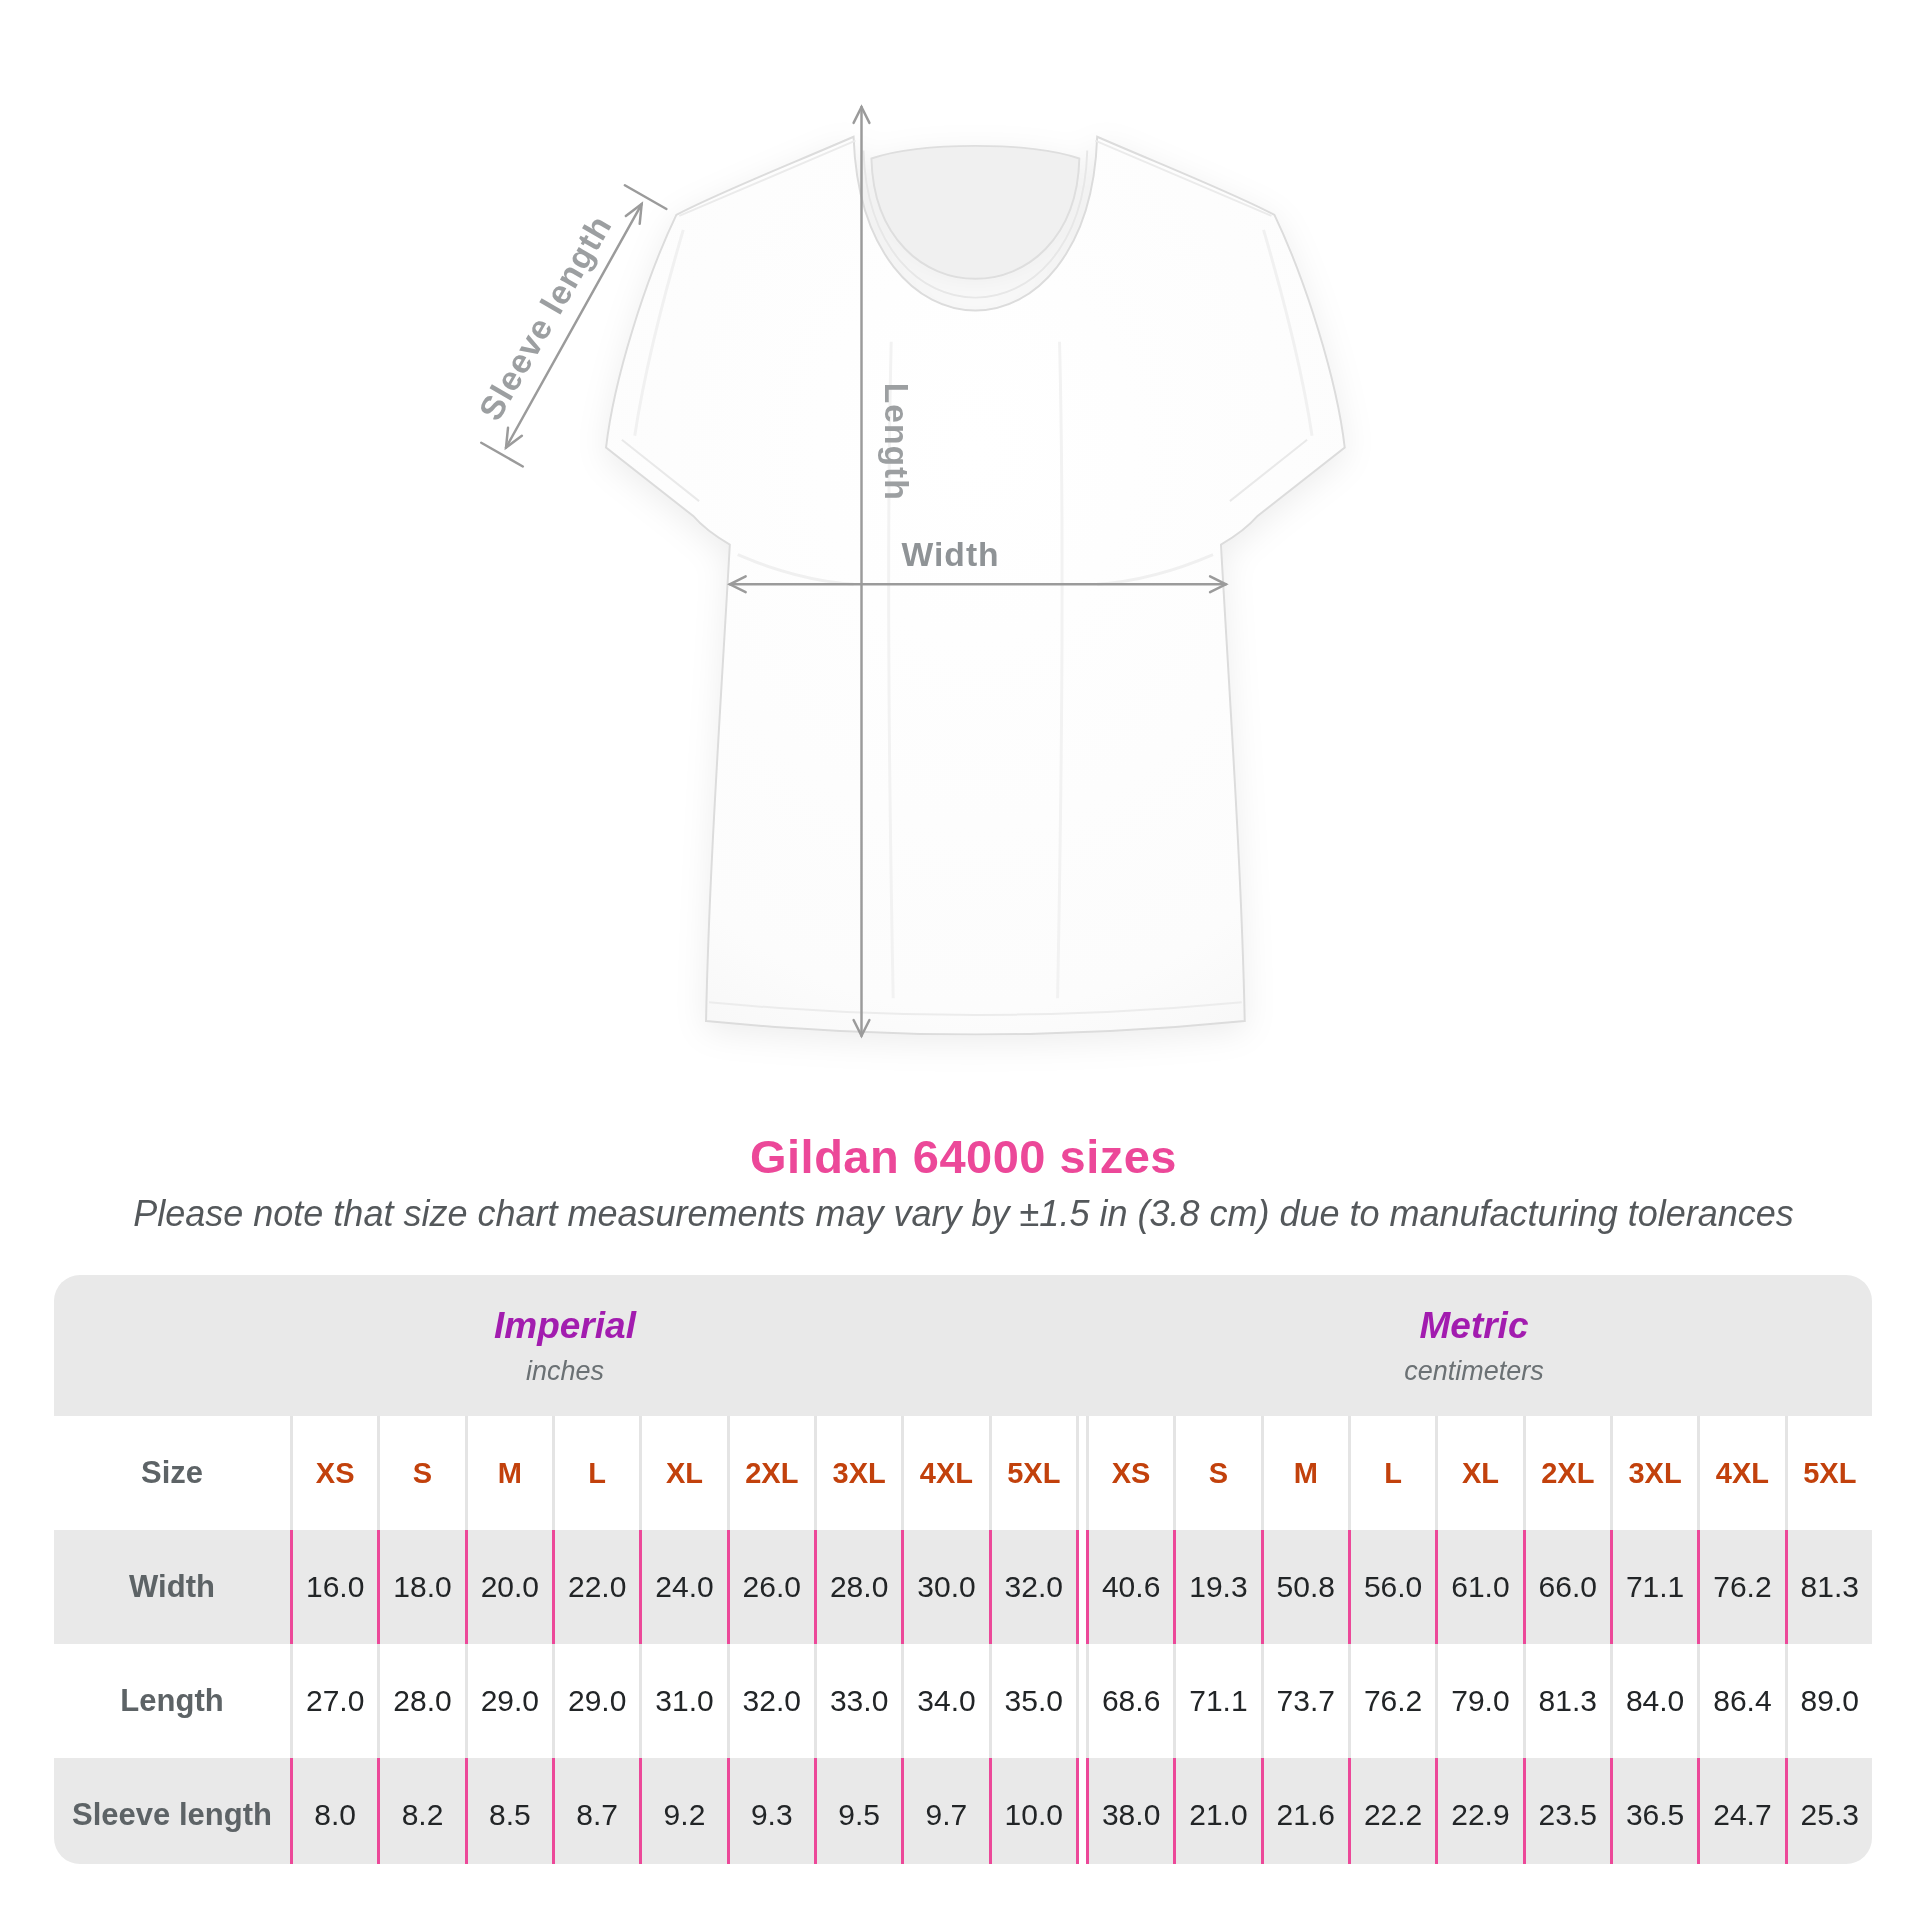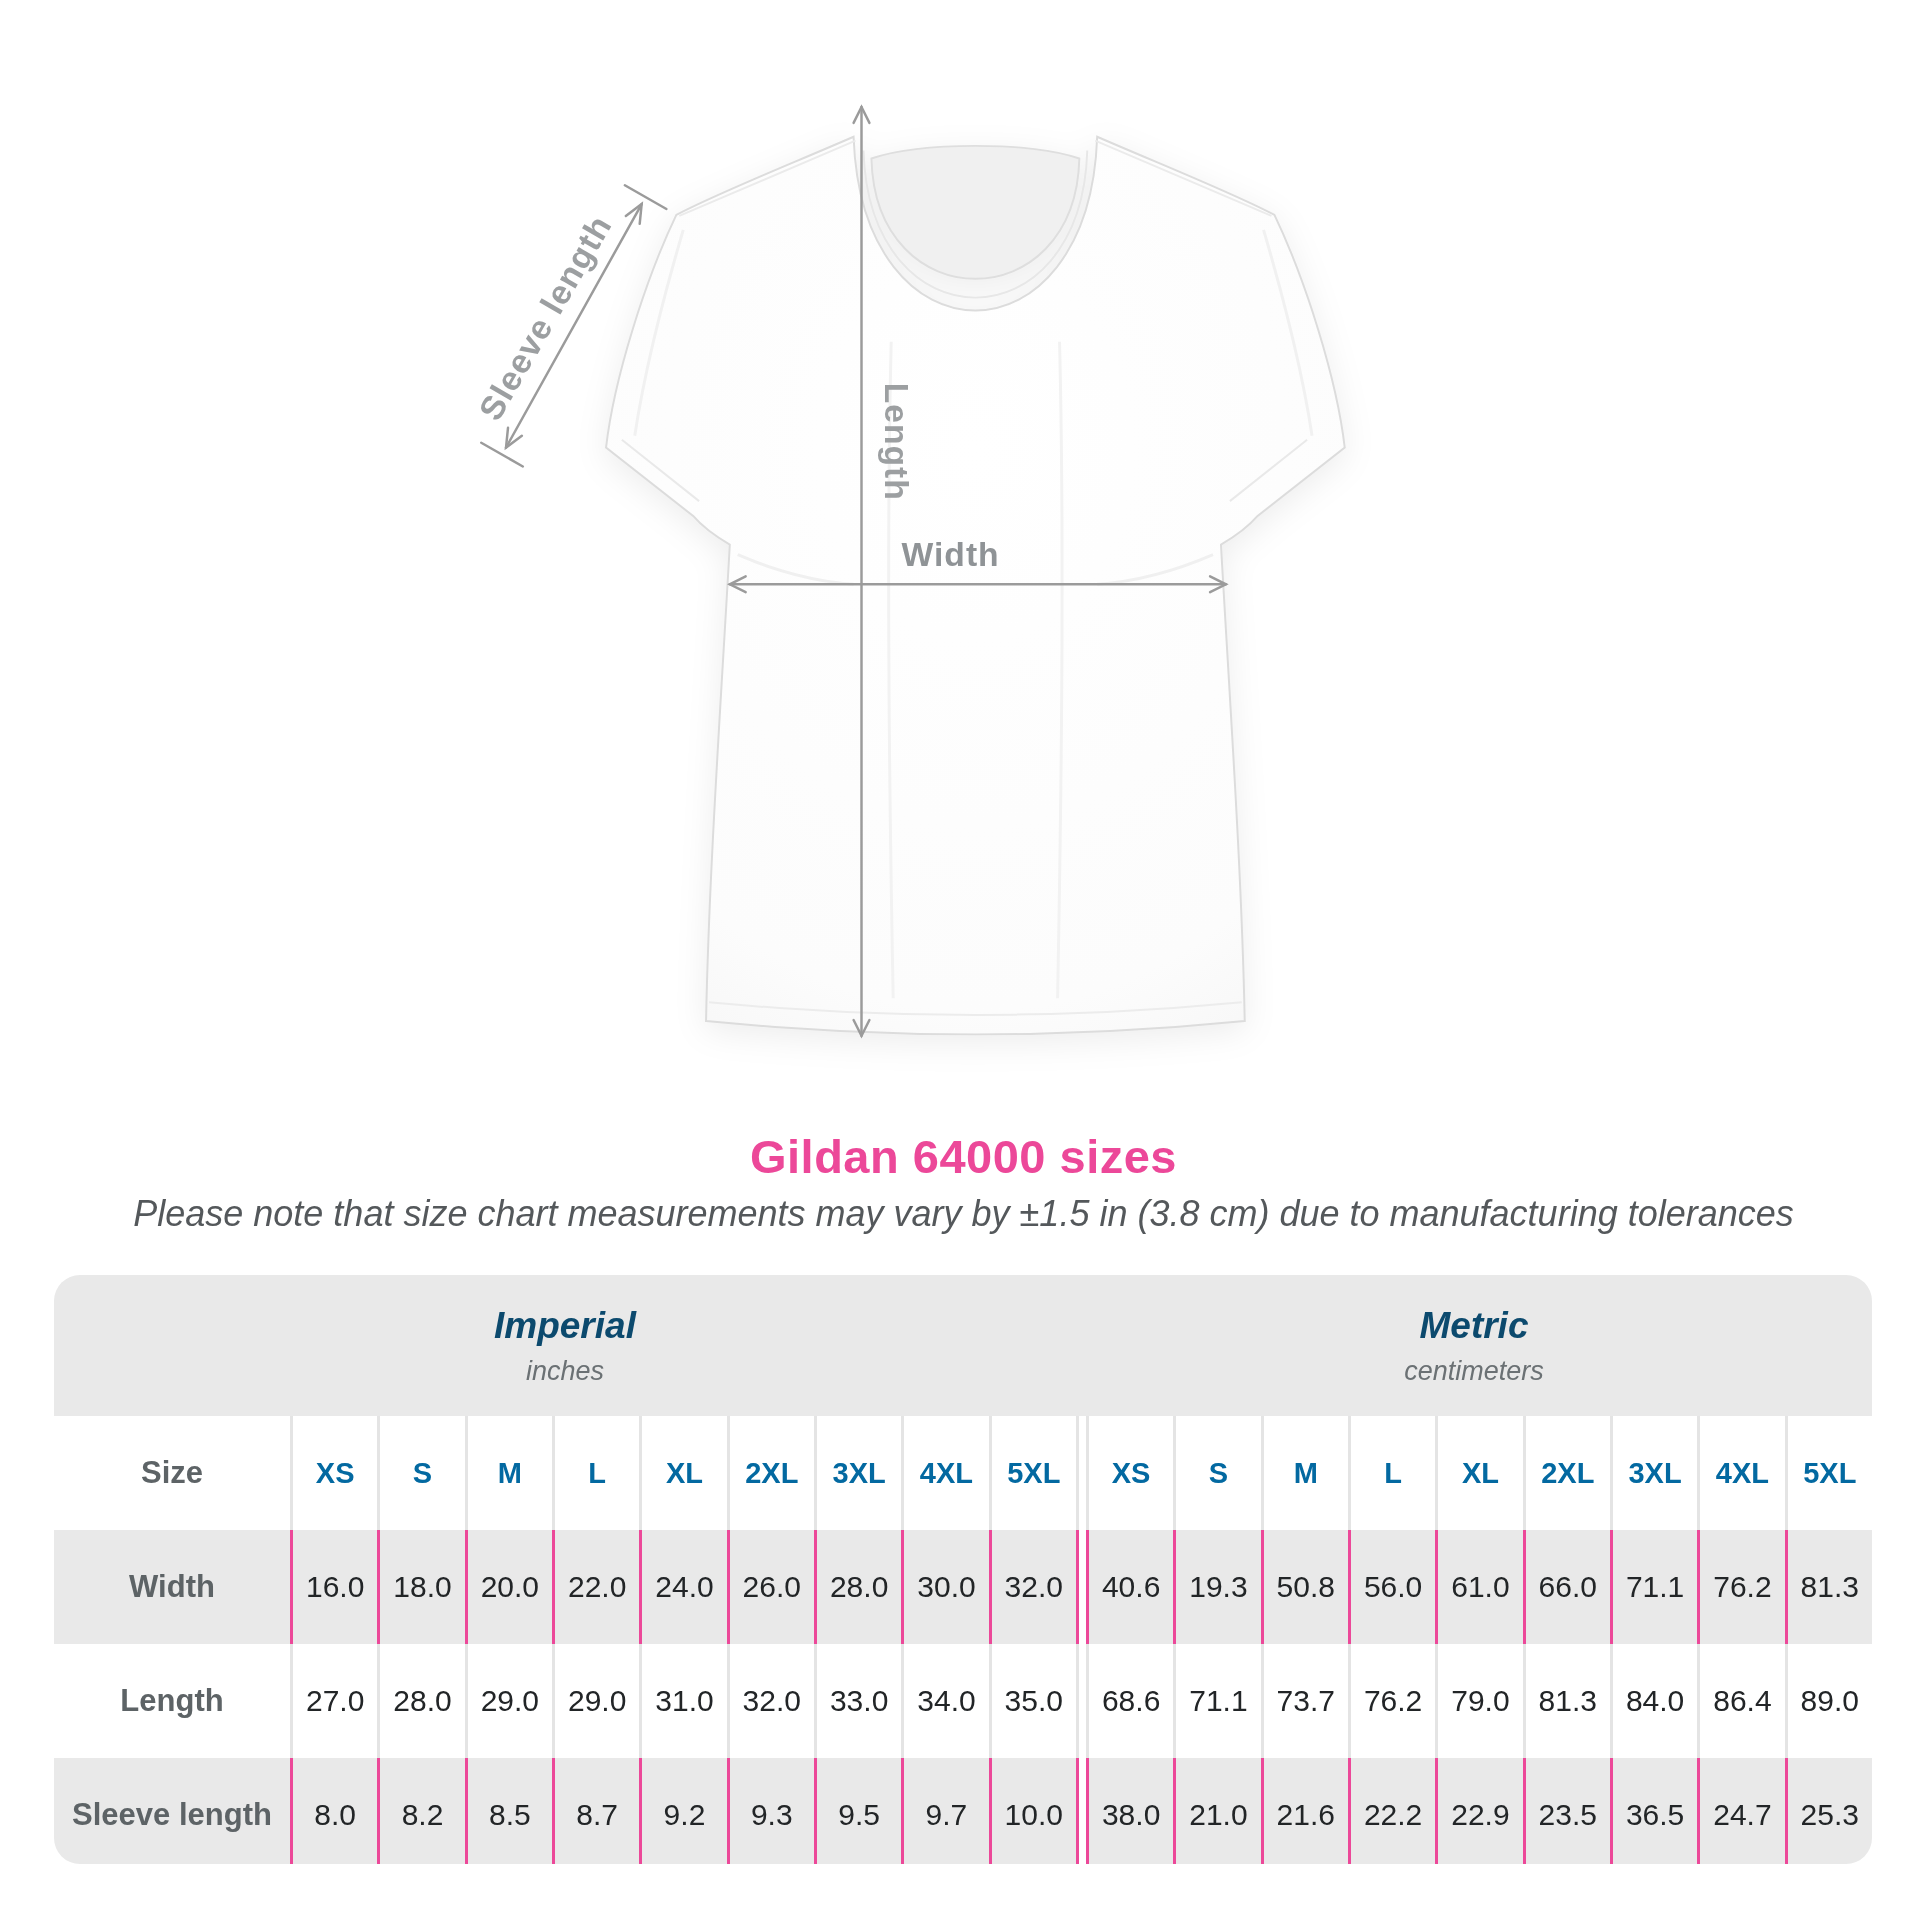--- a/index.html
+++ b/index.html
@@ -26,32 +26,32 @@
     border-radius:26px;overflow:hidden;
   }
   table.size-table{
     width:100%;height:100%;border-collapse:separate;border-spacing:0;table-layout:fixed;
   }
   col.c-label{width:236px;}
   col.c-sep{width:10px;}
   .unit-row td{
     height:139px;background:#e9e9e9;text-align:center;vertical-align:middle;
   }
-  .unit-title{font-style:italic;font-weight:bold;font-size:37px;color:#0c4a6e;}
+  .unit-title{font-style:italic;font-weight:bold;font-size:37px;color:#a21caf;}
   .unit-sub{font-style:italic;font-size:27px;color:#6b7174;margin-top:9px;}
   .row td{
     height:112px;text-align:center;vertical-align:middle;
     font-size:30px;white-space:nowrap;
   }
   .row.plain td{background:#ffffff;border-left:3px solid #e4e4e4;}
   .row.shade td{background:#e9e9e9;border-left:3px solid #ec4899;}
   .row td:first-child{border-left:none;}
   .row.plain td.sep,.row.shade td.sep{background:#ffffff;}
   td.label-cell{font-weight:bold;color:#5d6366;font-size:31px;}
-  td.size-cell{font-weight:bold;color:#0369a1;font-size:29px;}
+  td.size-cell{font-weight:bold;color:#c2410c;font-size:29px;}
   td.value-cell{color:#222527;}
 </style>
 </head>
 <body>
 
 <svg class="shirt-svg" width="1927" height="1129" viewBox="0 0 1946 1140">
   <defs>
     <radialGradient id="shirtfill" cx="50%" cy="35%" r="80%">
       <stop offset="0%" stop-color="#ffffff"></stop>
       <stop offset="78%" stop-color="#fcfcfc"></stop>

